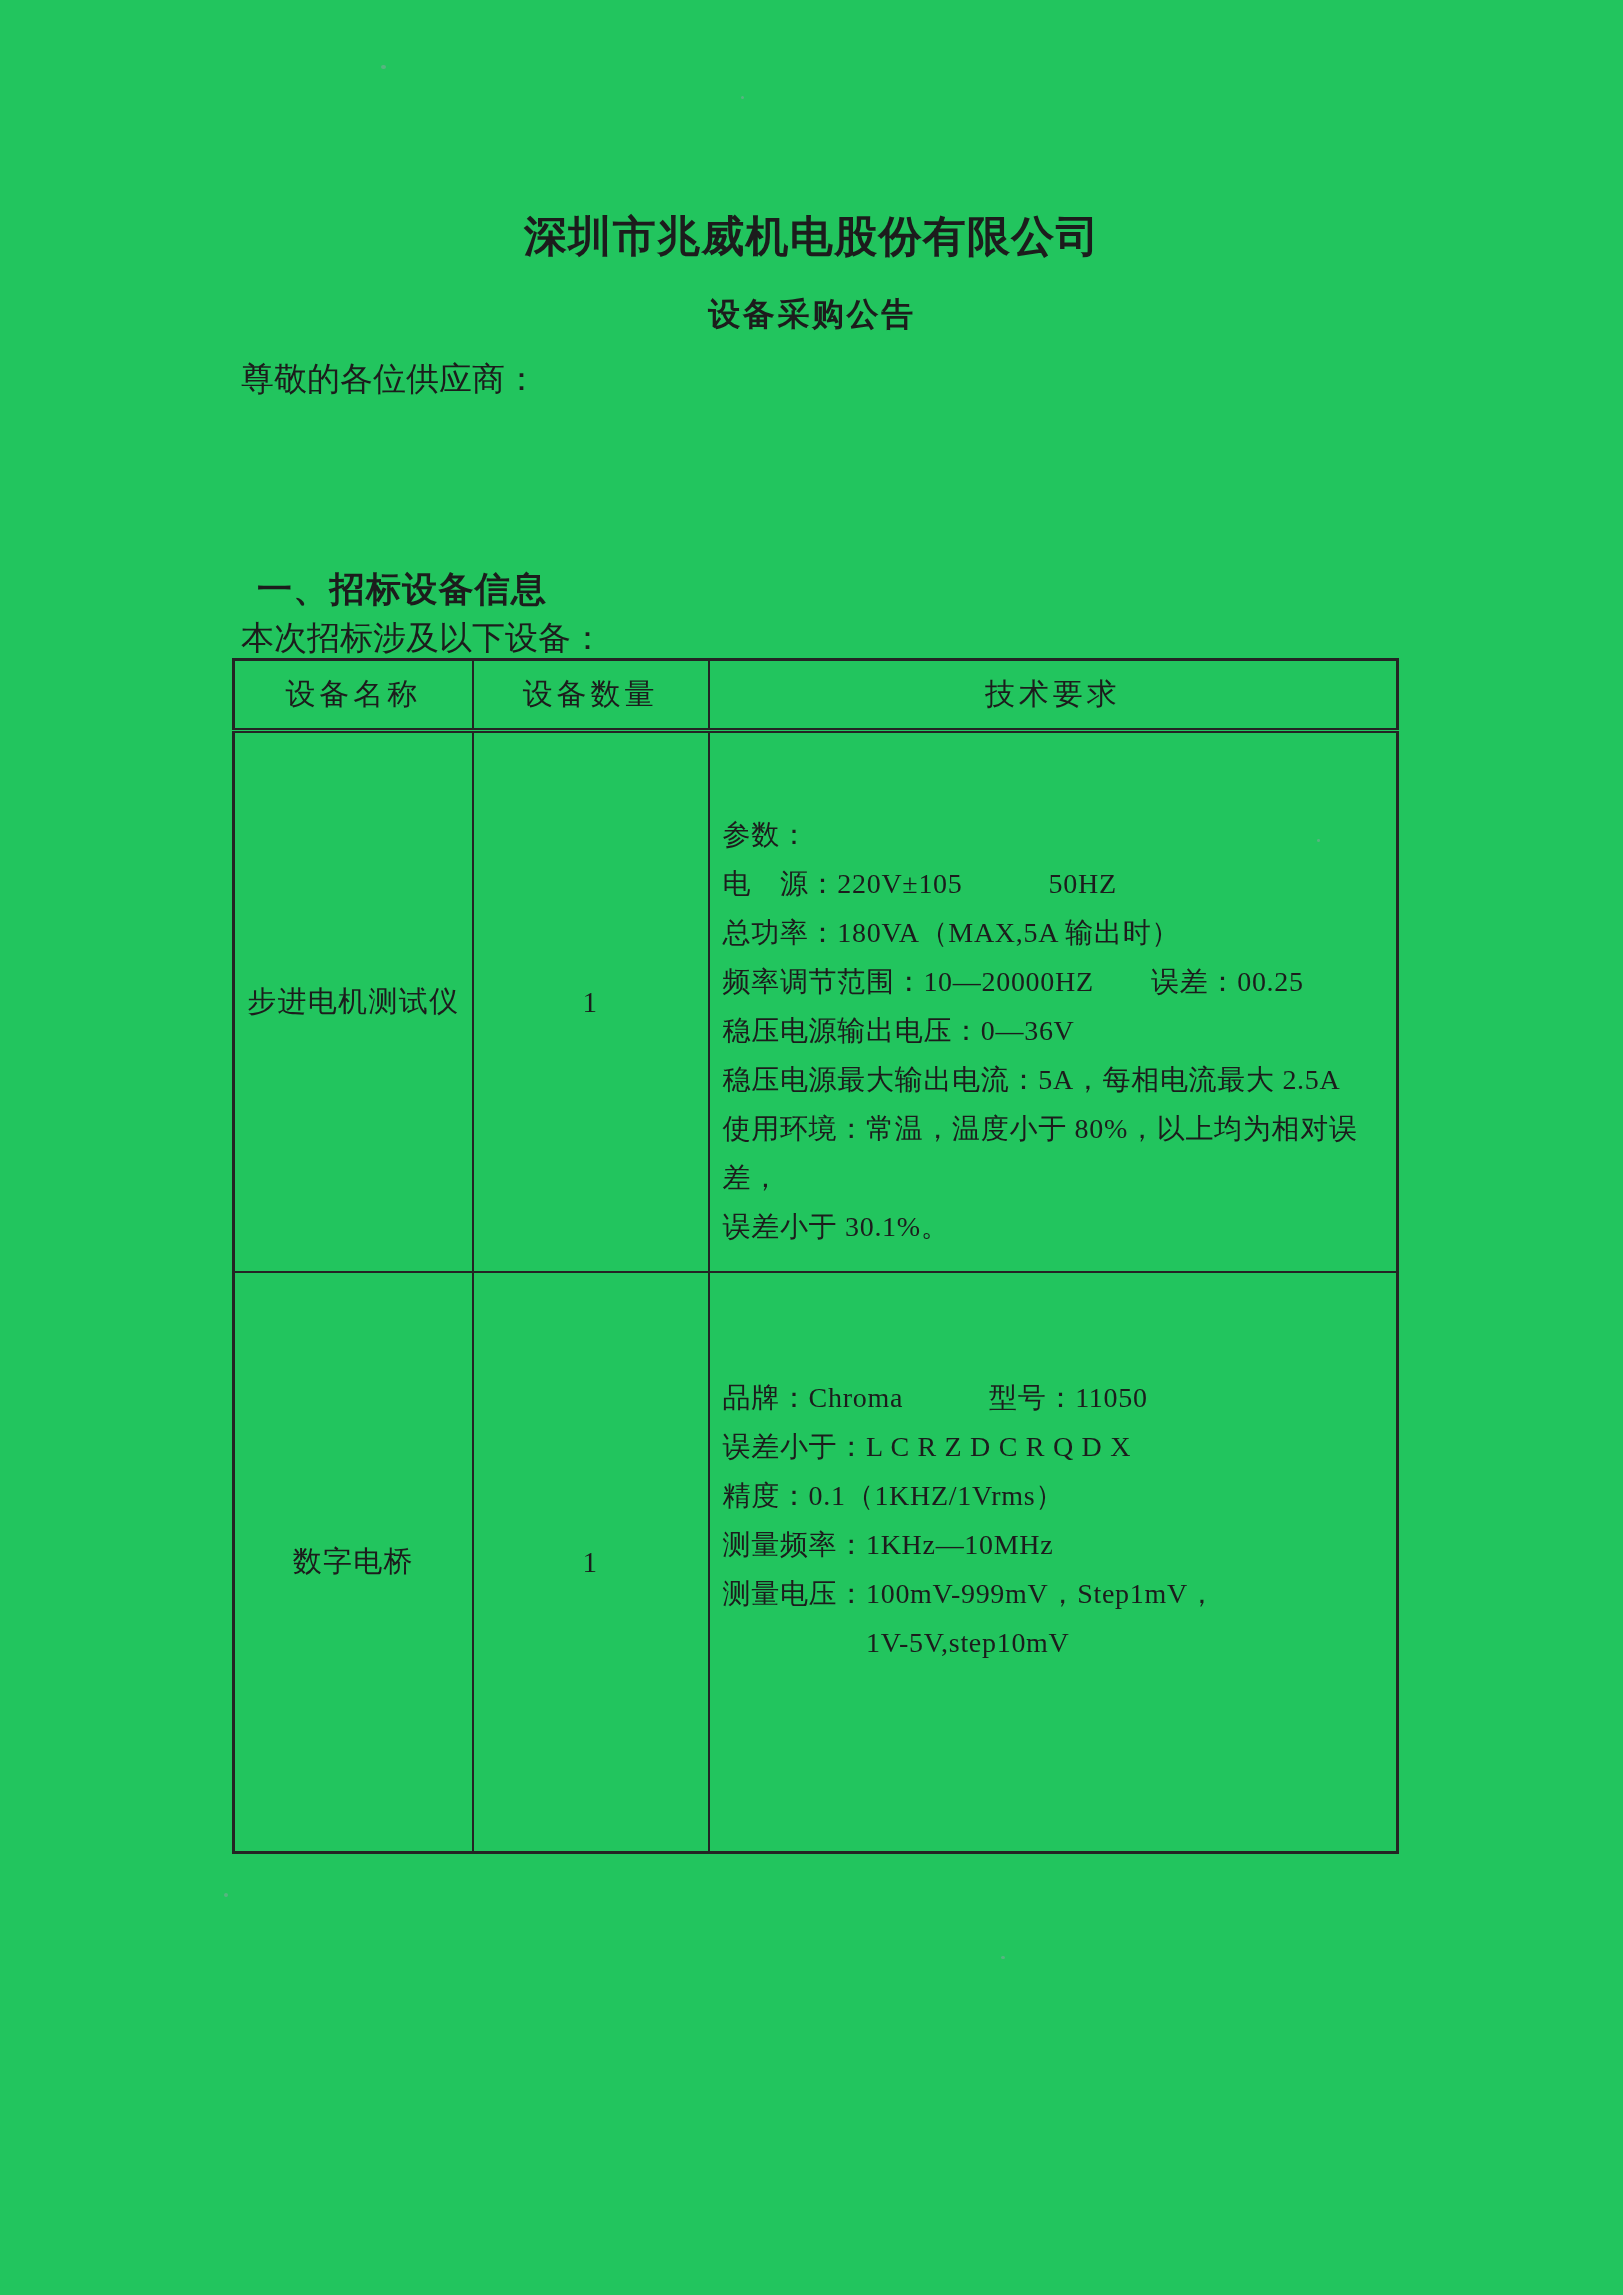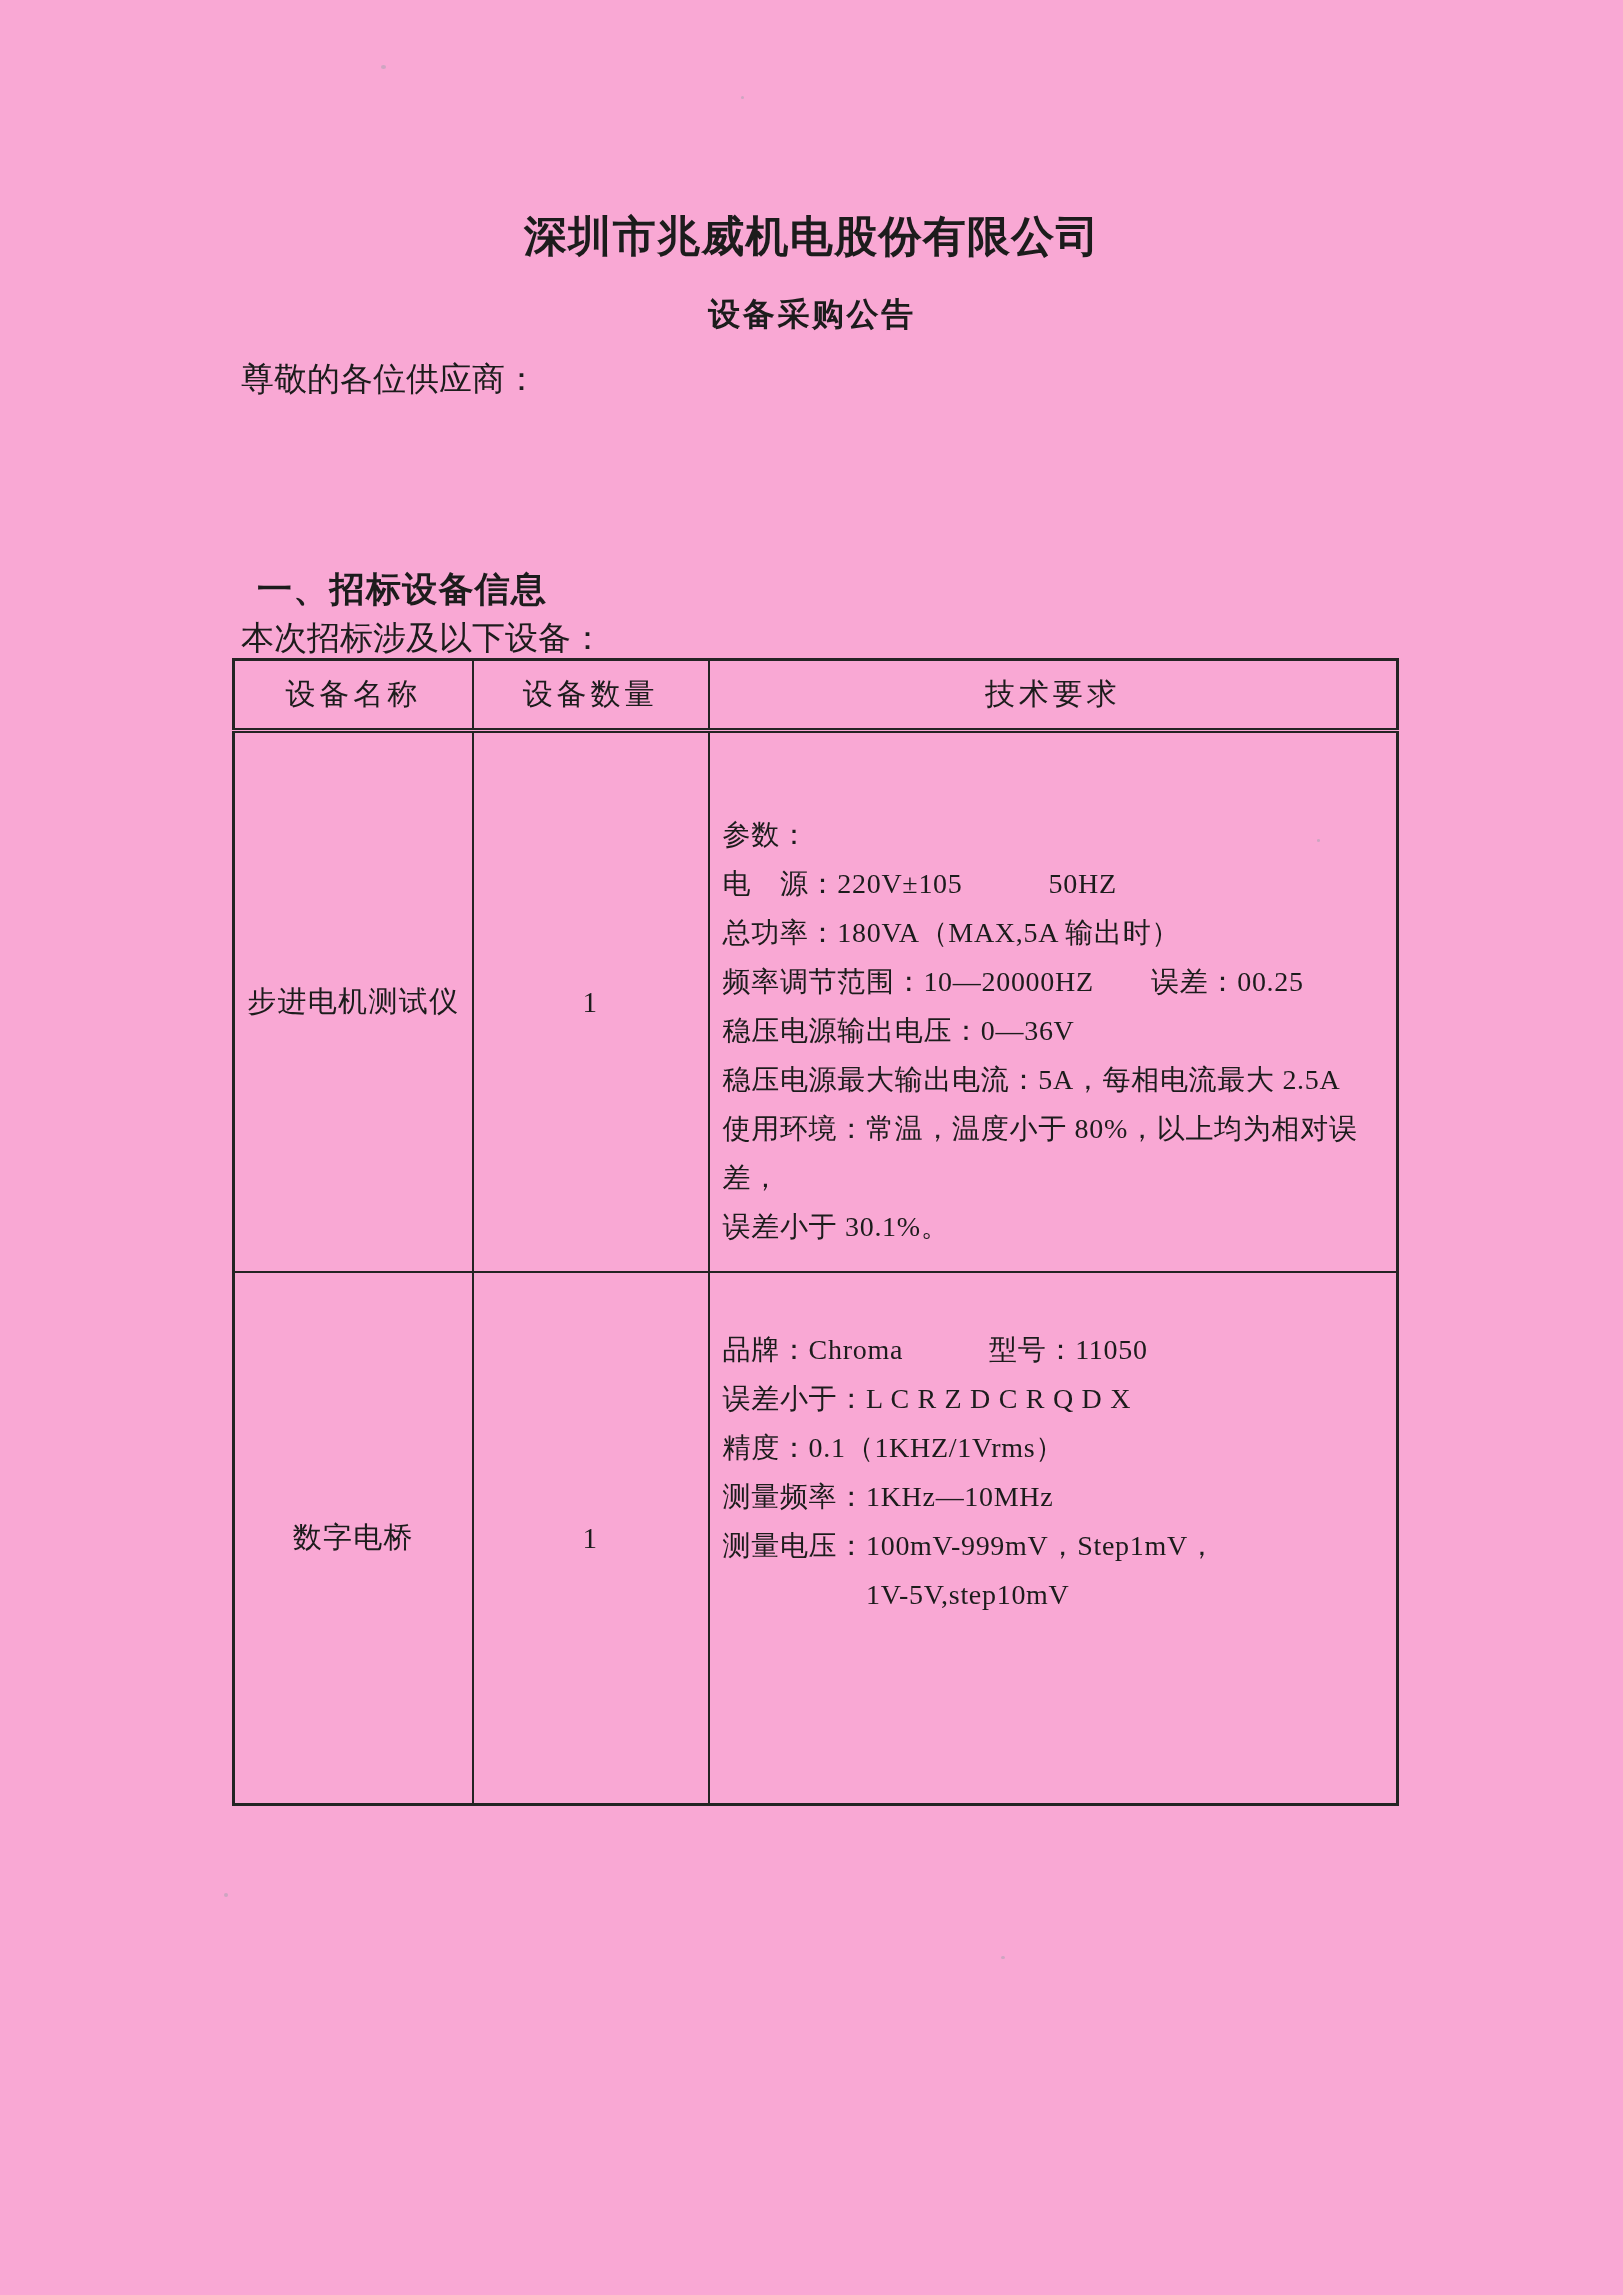--- a/index.html
+++ b/index.html
@@ -5,21 +5,21 @@
   html, body {
     margin: 0;
     padding: 0;
     background: #dfe3e8;
   }
   .page {
     position: relative;
     width: 1624px;
     height: 2295px;
     margin: 0 auto;
-    background: #f9a8d4;
+    background: #22c55e;
     color: #1c1c1c;
     font-family: "Liberation Serif", "DejaVu Serif", serif;
     overflow: hidden;
   }
   .doc-title {
     position: absolute;
     top: 208px;
     left: 0;
     width: 100%;
     margin: 0;
@@ -104,21 +104,21 @@
     font-size: 29px;
     letter-spacing: 1.3px;
   }
   tr.row-1 td { height: 461px; border-bottom: 2.6px solid #242424; }
   tr.row-2 td { height: 478px; }
   td.c-req {
     vertical-align: top;
     padding: 0 6.5px 0 13px;
   }
   tr.row-1 td.c-req { padding-top: 77px; }
-  tr.row-2 td.c-req { padding-top: 52px; }
+  tr.row-2 td.c-req { padding-top: 100px; }
   .req-line {
     font-size: 28px;
     line-height: 49px;
     white-space: pre-wrap;
     letter-spacing: 0.7px;
   }
   
   .speck {
     position: absolute;
     background: #9aa2ab;

